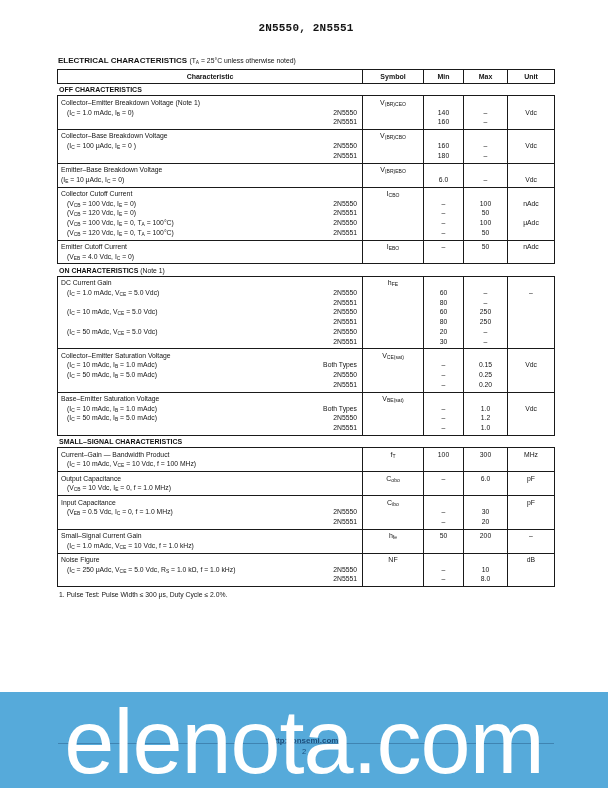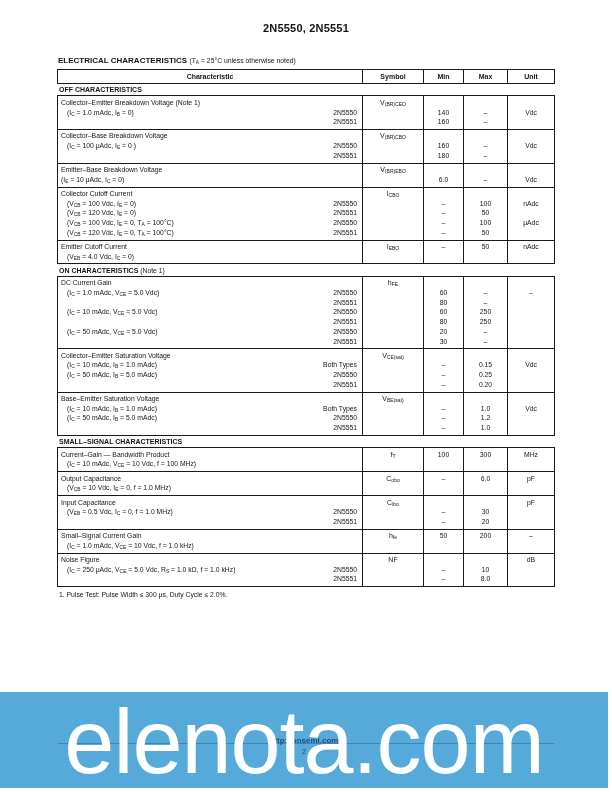--- a/index.html
+++ b/index.html
@@ -4,21 +4,21 @@
 <style>
   html,body{margin:0;padding:0;}
   body{
     width:612px;height:792px;position:relative;overflow:hidden;
     background:#ffffff;color:#141414;
     font-family:"Liberation Sans", sans-serif;
     -webkit-font-smoothing:antialiased;
   }
   .doc-title{
     position:absolute;top:22px;left:0;width:612px;text-align:center;
-    font-size:11px;font-weight:bold;letter-spacing:0.2px;
+    font-size:11px;font-weight:bold;letter-spacing:0.2px;font-family:Liberation Mono, monospace;
   }
   .heading{
     position:absolute;top:56px;left:58px;width:496px;font-size:8px;font-weight:bold;
   }
   .heading .note{font-weight:normal;font-size:6.8px;}
   .table-wrap{position:absolute;top:69px;left:57px;width:498px;}
   .t-header{display:flex;border:1px solid #1a1a1a;background:#fff;}
   .t-header .hc{
     box-sizing:border-box;text-align:center;font-weight:bold;font-size:7px;
     line-height:13px;height:13px;overflow:hidden;

